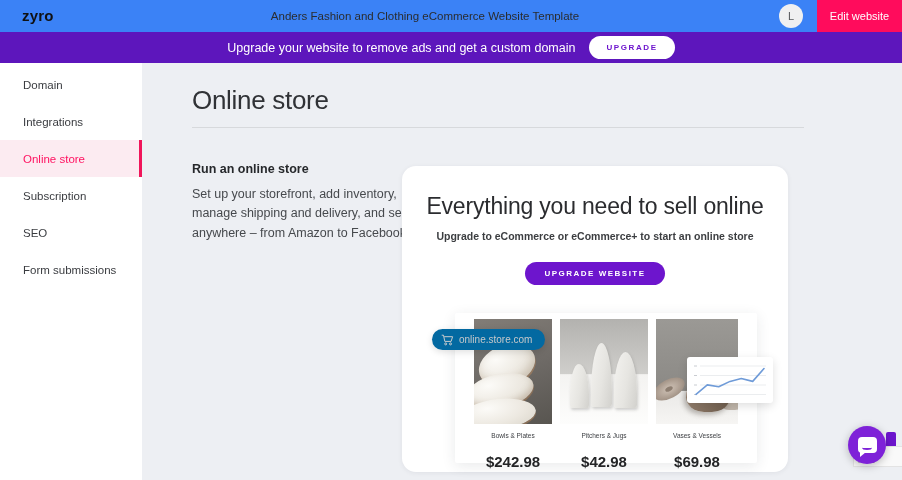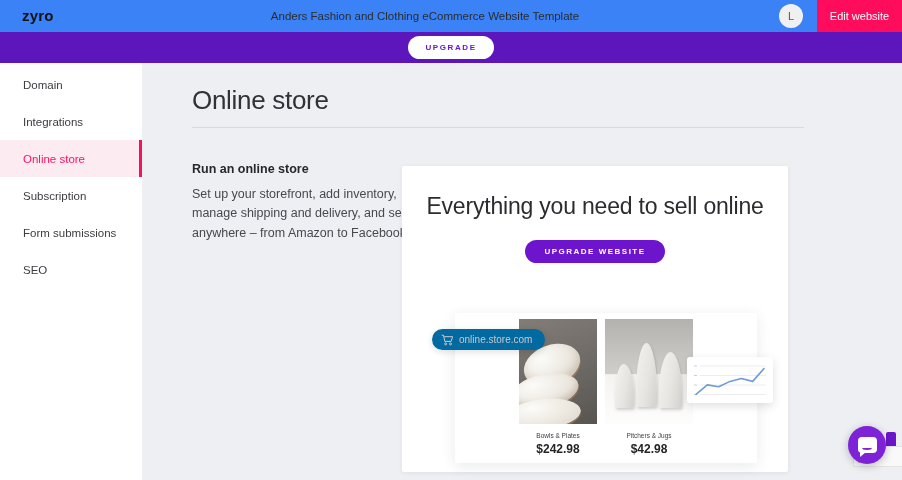--- a/index.html
+++ b/index.html
@@ -27,32 +27,32 @@
 
   
   .main { position:absolute; left:142px; top:63px; right:0; bottom:0; background:#edeff3; }
   .page-title { position:absolute; left:50px; top:22px; font-size:26px; font-weight:400; color:#303236; letter-spacing:-.3px; }
   .divider { position:absolute; left:50px; top:64px; width:612px; height:1px; background:#d7d9dc; }
   .info { position:absolute; left:50px; top:99px; width:222px; }
   .info-heading { font-size:12.5px; font-weight:bold; color:#26282b; margin-bottom:9px; }
   .info-desc { font-size:12.5px; color:#46494d; line-height:1.55; }
 
   
-  .card { position:absolute; left:260px; top:103px; width:386px; height:306px; background:#fff; border-radius:2px; box-shadow:0 1px 5px rgba(40,45,60,.07); }
+  .card { position:absolute; left:260px; top:103px; width:386px; height:306px; background:#fff; border-radius:14px; box-shadow:0 1px 5px rgba(40,45,60,.07); }
   .card-heading { margin-top:27px; text-align:center; font-size:23px; font-weight:400; color:#2b2c2f; letter-spacing:-.2px; }
   .card-sub { margin-top:10px; text-align:center; font-size:10.5px; font-weight:bold; color:#3c3e41; }
   .cta-btn { display:block; margin:20px auto 0; height:23px; padding:0 19px; background:#6d15cd; color:#fff; border:none; border-radius:12px; font-size:8px; font-weight:bold; letter-spacing:1.5px; cursor:pointer; font-family:inherit; }
 
   
   .preview { position:absolute; left:53px; top:147px; width:302px; height:150px; background:#fff; border-radius:2px; box-shadow:0 3px 14px rgba(40,45,60,.10); }
   .products { display:flex; justify-content:center; gap:8px; padding-top:6px; }
   .product { text-align:center; }
   .p-img { height:105px; position:relative; overflow:hidden; }
   .p-name { margin-top:8px; font-size:6.5px; color:#3e4044; }
-  .p-price { margin-top:3px; font-size:12px; font-weight:bold; color:#232426; }
+  .p-price { margin-top:14px; font-size:15px; font-weight:bold; color:#232426; }
 
   
   .img-bowls { width:78px; background:linear-gradient(160deg,#827d77 0%,#6e6a66 50%,#585550 100%); }
   .bowl { position:absolute; border-radius:50%;
           background:radial-gradient(ellipse at 35% 28%, #fcfbf8 0%, #ece8e0 55%, #d9d4c9 100%); }
   .b1 { left:4px; top:26px; width:58px; height:40px; transform:rotate(-20deg); box-shadow:0 2px 0 #93785f, inset 0 -5px 8px rgba(140,110,80,.25); }
   .b2 { left:-8px; top:55px; width:68px; height:34px; transform:rotate(-12deg); box-shadow:0 2px 0 #8a6f57, inset 0 -4px 6px rgba(140,110,80,.3); }
   .b3 { left:-12px; top:80px; width:74px; height:30px; transform:rotate(-6deg); box-shadow:0 2px 0 #8a6f57; }
 
   
@@ -90,43 +90,45 @@
 <div class="app">
 
   <header class="header">
     <div class="logo">zyro</div>
     <div class="header-title">Anders Fashion and Clothing eCommerce Website Template</div>
     <div class="avatar">L</div>
     <button class="edit-btn">Edit website</button>
   </header>
 
   <div class="banner">
+    <span class="banner-text">Upgrade your website to remove ads and get a custom domain</span>
     <button class="banner-btn">UPGRADE</button>
   </div>
 
   <nav class="sidebar">
     <div class="side-item">Domain</div>
     <div class="side-item">Integrations</div>
     <div class="side-item active">Online store</div>
     <div class="side-item">Subscription</div>
+    <div class="side-item">SEO</div>
     <div class="side-item">Form submissions</div>
-    <div class="side-item">SEO</div>
   </nav>
 
   <main class="main">
     <h1 class="page-title">Online store</h1>
     <div class="divider"></div>
 
     <section class="info">
       <div class="info-heading">Run an online store</div>
       <p class="info-desc">Set up your storefront, add inventory, manage shipping and delivery, and sell anywhere – from Amazon to Facebook.</p>
     </section>
 
     <section class="card">
       <h2 class="card-heading">Everything you need to sell online</h2>
+      <div class="card-sub">Upgrade to eCommerce or eCommerce+ to start an online store</div>
       <button class="cta-btn">UPGRADE WEBSITE</button>
 
       <div class="preview">
         <div class="products">
 
           <figure class="product">
             <div class="p-img img-bowls">
               <div class="bowl b1"></div>
               <div class="bowl b2"></div>
               <div class="bowl b3"></div>
@@ -142,20 +144,31 @@
               <div class="pit pt1"></div>
               <div class="pit pt2"></div>
               <div class="pit pt3"></div>
             </div>
             <figcaption>
               <div class="p-name">Pitchers &amp; Jugs</div>
               <div class="p-price">$42.98</div>
             </figcaption>
           </figure>
 
+          <figure class="product">
+            <div class="p-img img-vessels">
+              <div class="pot-back"></div>
+              <div class="pot-body"></div>
+              <div class="pot-lid"></div>
+            </div>
+            <figcaption>
+              <div class="p-name">Vases &amp; Vessels</div>
+              <div class="p-price">$69.98</div>
+            </figcaption>
+          </figure>
 
         </div>
 
         <div class="url-pill">
           <span style="display:flex;">
             <svg width="13" height="12" viewBox="0 0 13 12" fill="none" stroke="#c9cbcd" stroke-width="1" stroke-linejoin="round">
               <path d="M0.7 1.2h1.8l1.3 6.2h6.3l1.5-4.7H3.2"></path>
               <circle cx="4.7" cy="9.9" r="1"></circle>
               <circle cx="9.5" cy="9.9" r="1"></circle>
             </svg>

